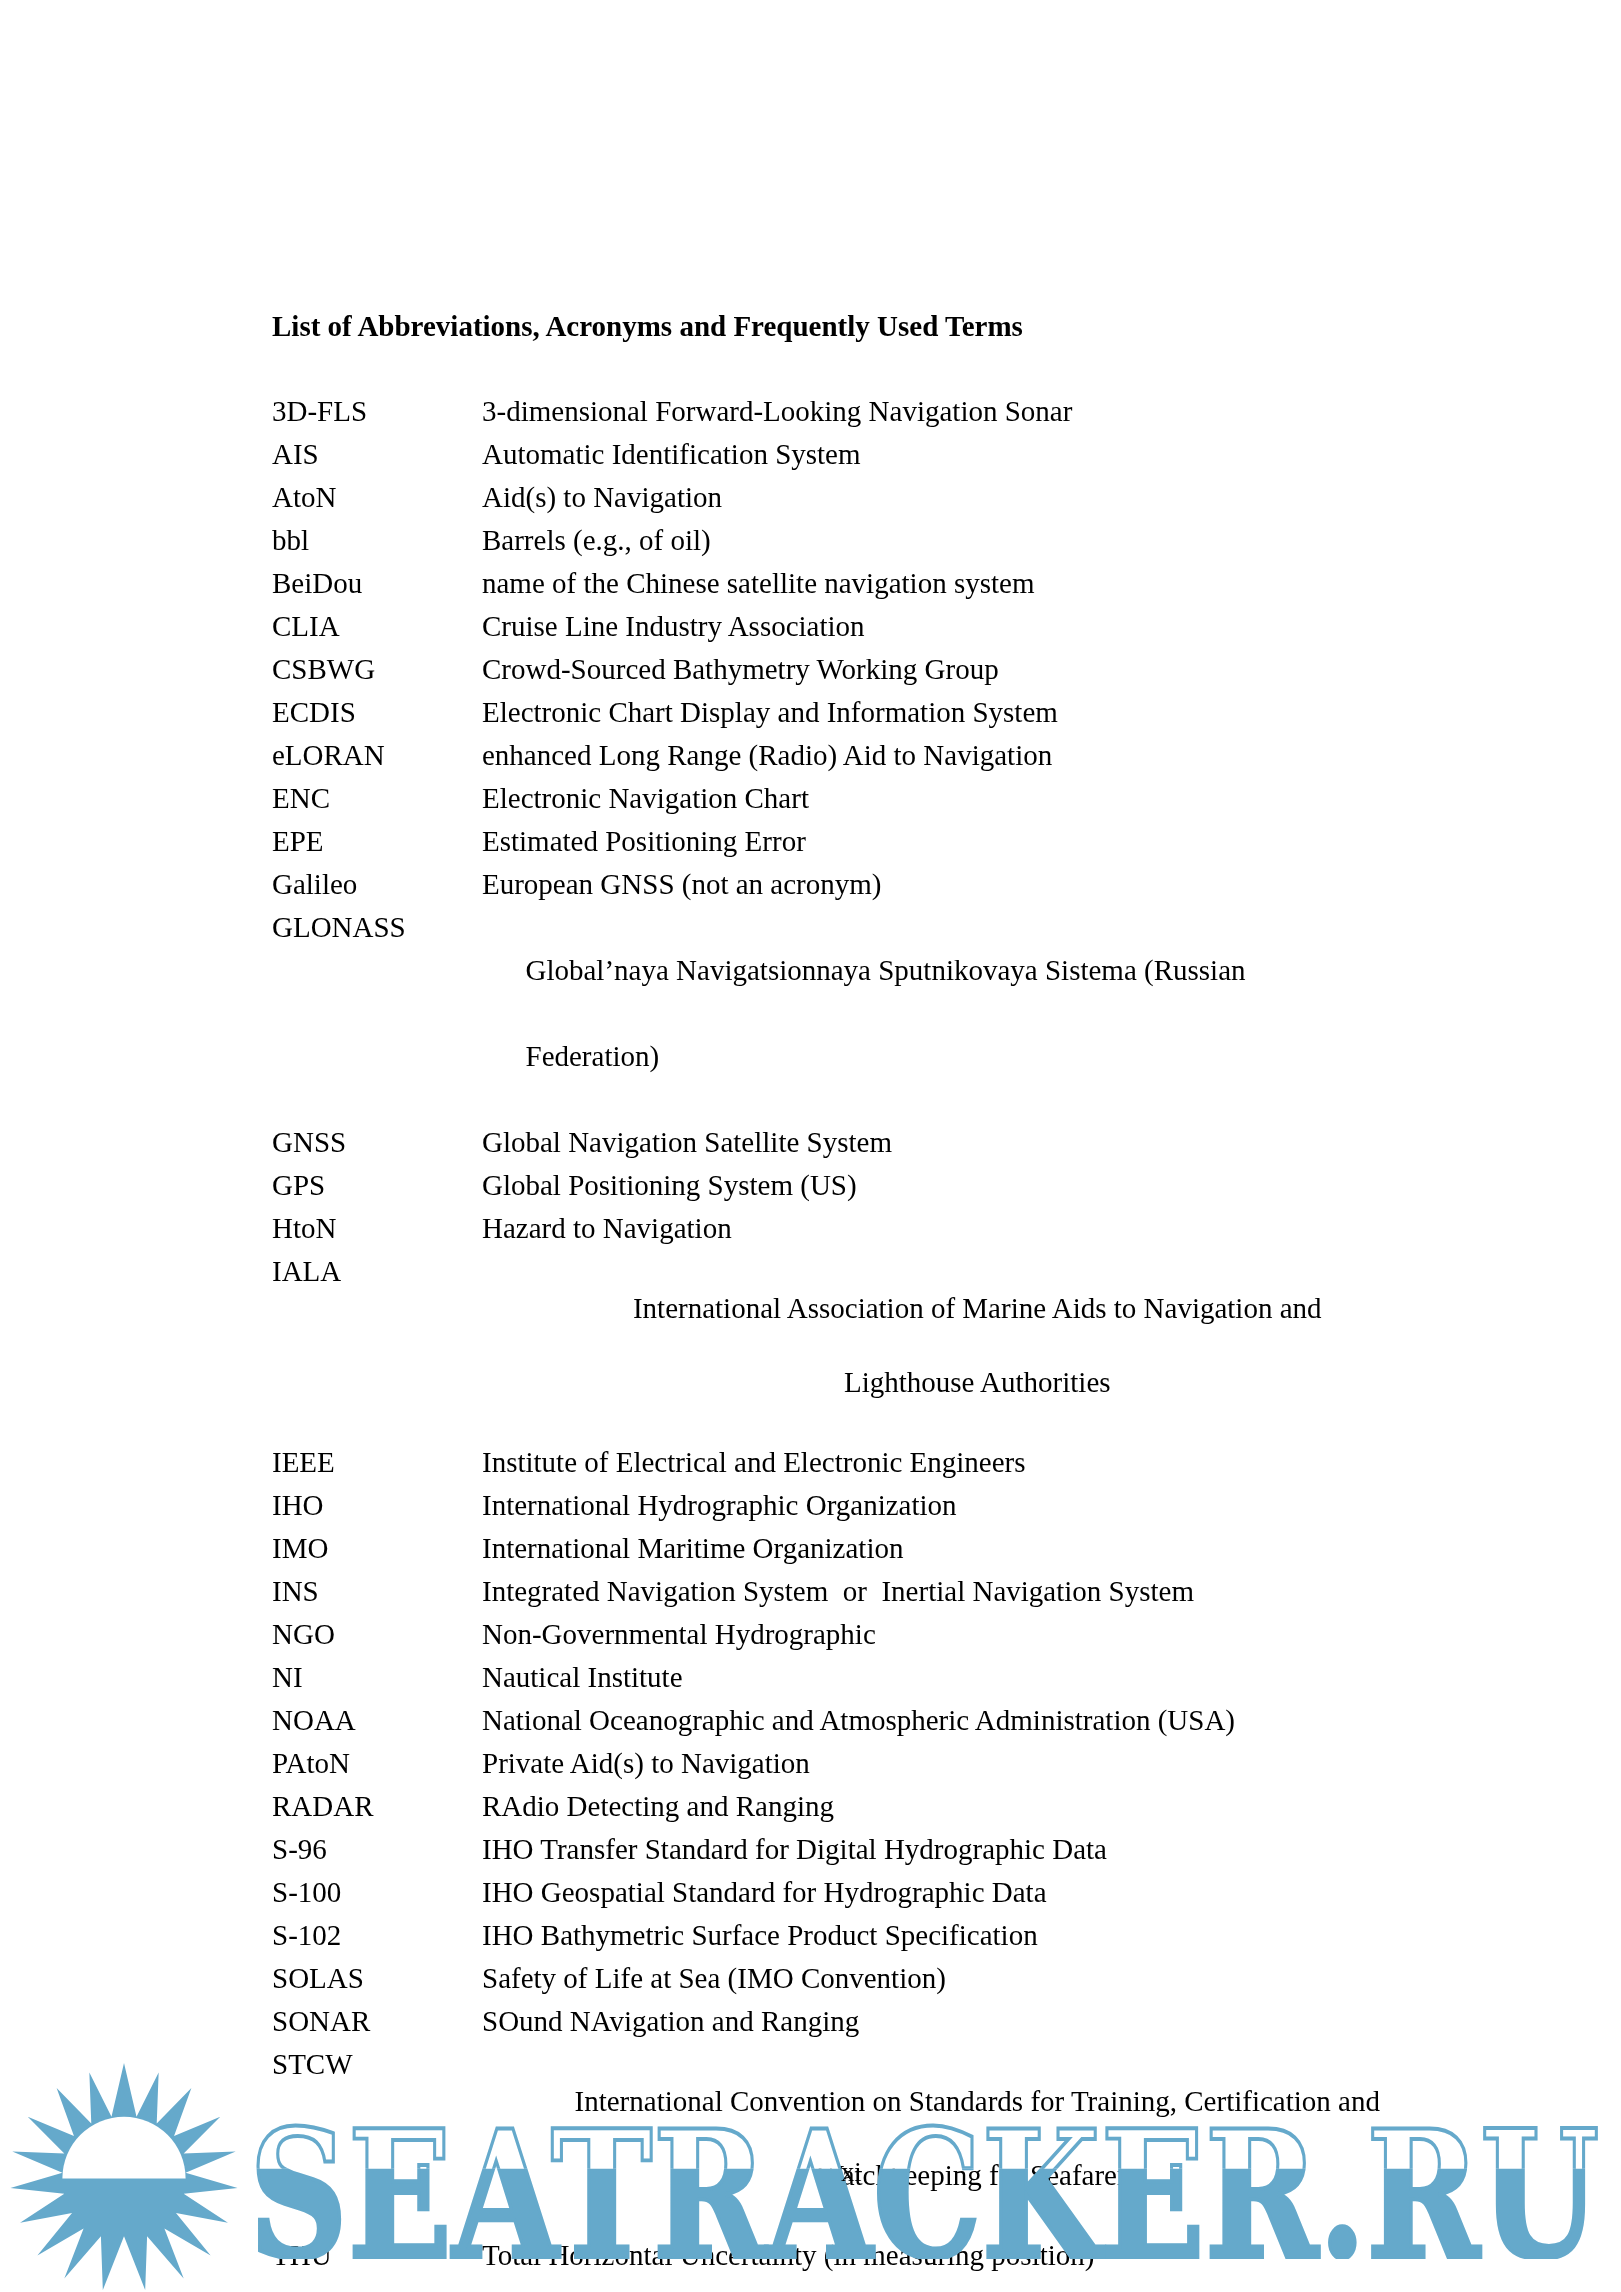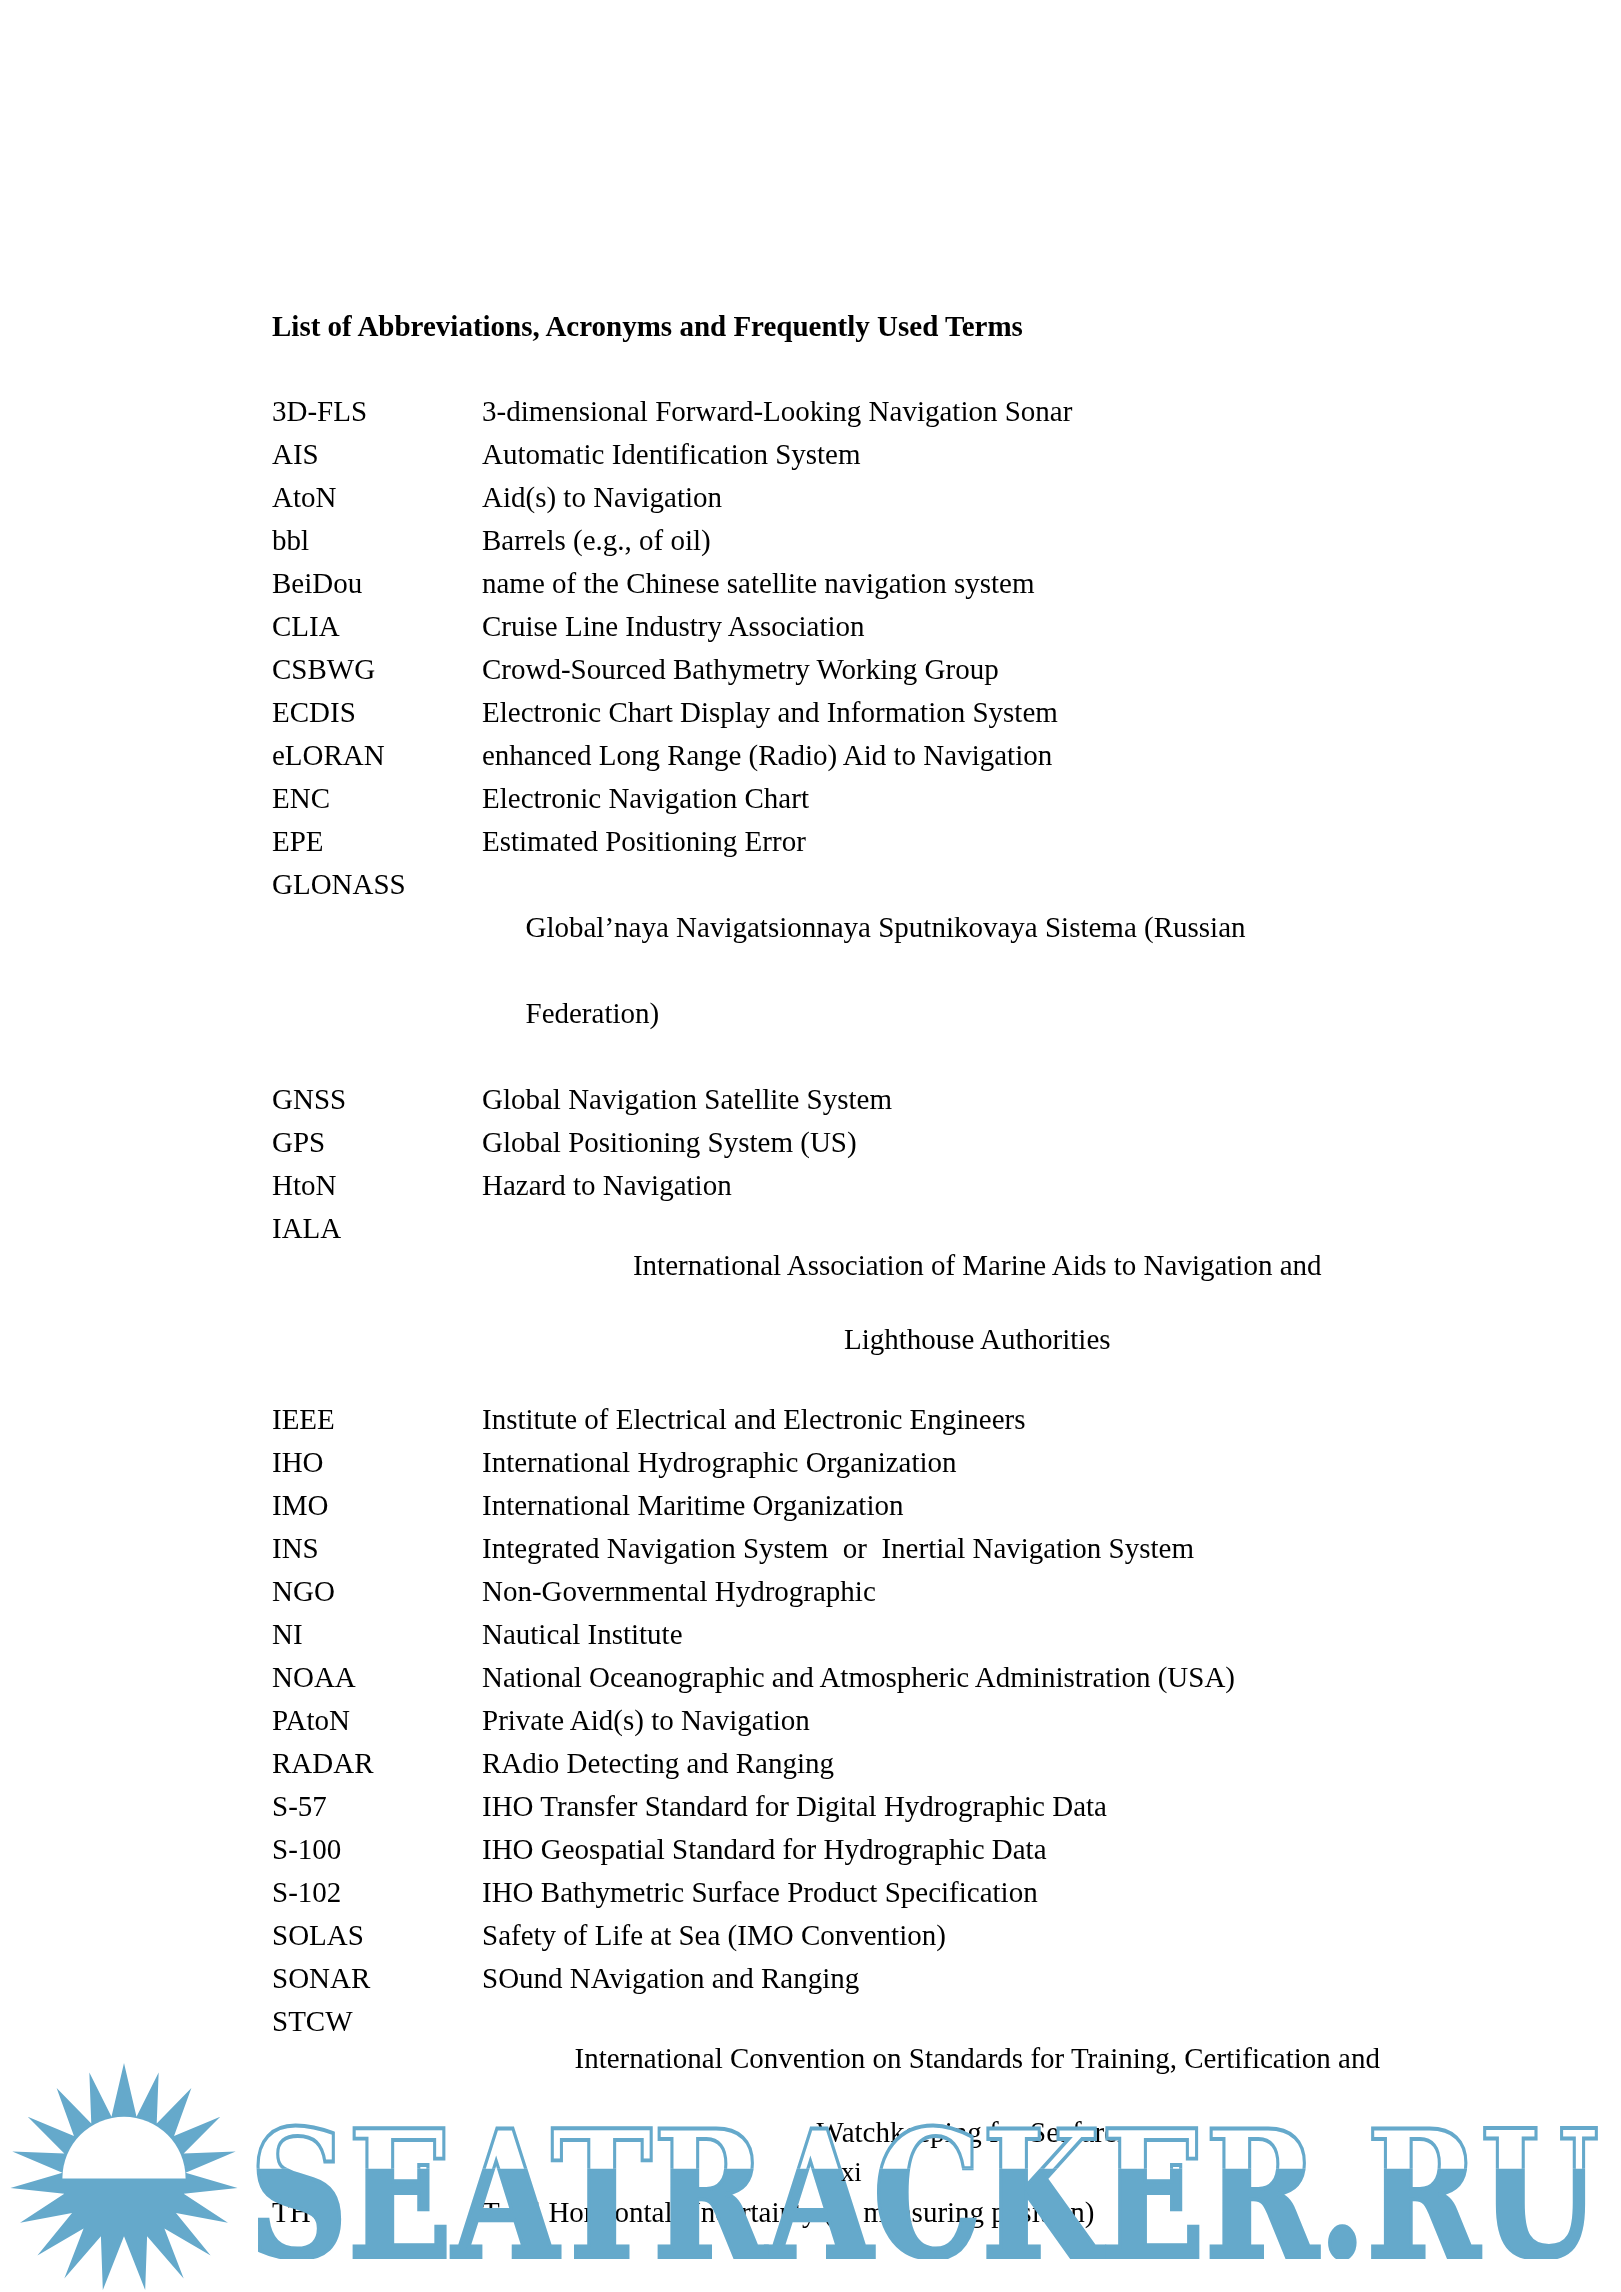--- a/index.html
+++ b/index.html
@@ -124,20 +124,24 @@
   </div>
   <div class="abbr-row">
     <span class="abbr-term">ENC</span>
     <span class="abbr-def">Electronic Navigation Chart</span>
   </div>
   <div class="abbr-row">
     <span class="abbr-term">EPE</span>
     <span class="abbr-def">Estimated Positioning Error</span>
   </div>
   <div class="abbr-row">
+    <span class="abbr-term">Galileo</span>
+    <span class="abbr-def">European GNSS (not an acronym)</span>
+  </div>
+  <div class="abbr-row">
     <span class="abbr-term">GLONASS</span>
     <span class="abbr-def">
       <span>Global’naya Navigatsionnaya Sputnikovaya Sistema (Russian</span><br>
       <span>Federation)</span>
     </span>
   </div>
   <div class="abbr-row">
     <span class="abbr-term">GNSS</span>
     <span class="abbr-def">Global Navigation Satellite System</span>
   </div>
@@ -186,21 +190,21 @@
   </div>
   <div class="abbr-row">
     <span class="abbr-term">PAtoN</span>
     <span class="abbr-def">Private Aid(s) to Navigation</span>
   </div>
   <div class="abbr-row">
     <span class="abbr-term">RADAR</span>
     <span class="abbr-def">RAdio Detecting and Ranging</span>
   </div>
   <div class="abbr-row">
-    <span class="abbr-term">S-57</span>
+    <span class="abbr-term">S-96</span>
     <span class="abbr-def">IHO Transfer Standard for Digital Hydrographic Data</span>
   </div>
   <div class="abbr-row">
     <span class="abbr-term">S-100</span>
     <span class="abbr-def">IHO Geospatial Standard for Hydrographic Data</span>
   </div>
   <div class="abbr-row">
     <span class="abbr-term">S-102</span>
     <span class="abbr-def">IHO Bathymetric Surface Product Specification</span>
   </div>

